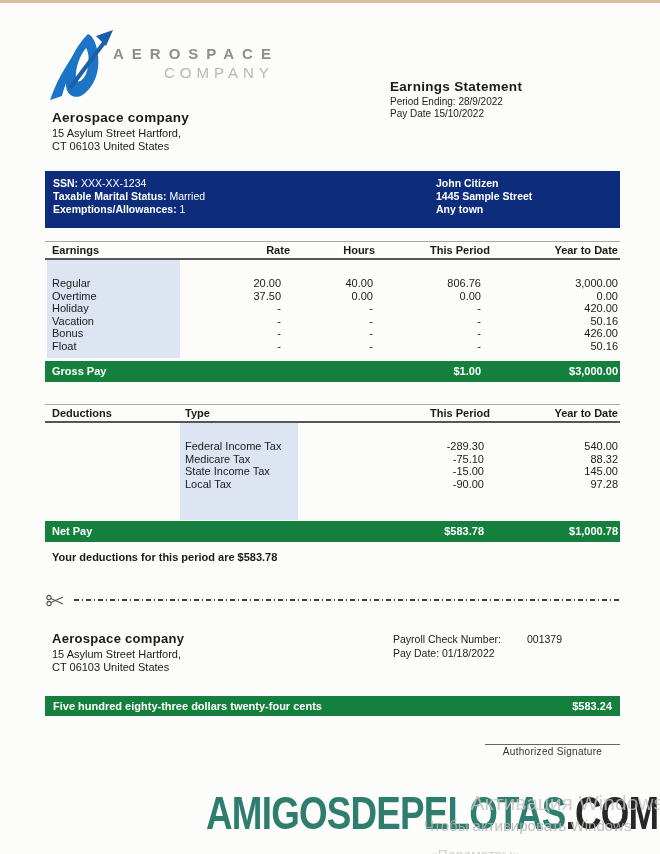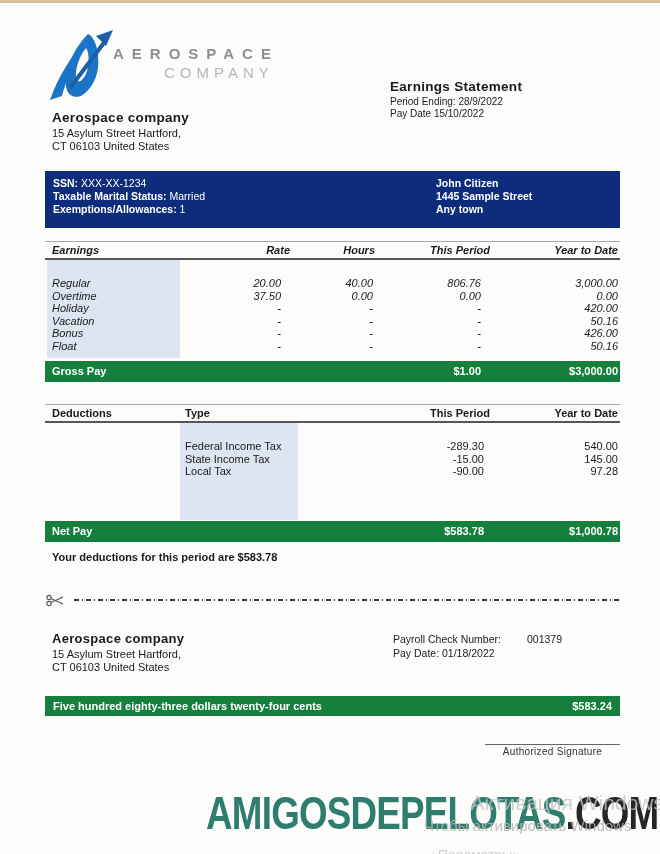--- a/index.html
+++ b/index.html
@@ -26,21 +26,21 @@
 
   .bluebox {
     position:absolute; left:45px; top:171px; width:575px; height:57px;
     background:#0d2d7c; color:#fff; font-size:10.5px; line-height:13px; padding:6px 8px;
   }
   .bluebox b { font-weight:bold; }
   .bluebox .right-col { position:absolute; left:391px; top:6px; font-weight:bold; }
 
   
   .tbl { position:absolute; left:45px; width:575px; font-size:11px; }
-  .tbl-earn { top:241px; height:117px;font-style:italic; }
+  .tbl-earn { top:241px; height:117px; }
   .tbl-ded  { top:404px; height:95px; }
   .g5 { display:grid; grid-template-columns:135px 110px 85px 115px 130px; }
   .g4 { display:grid; grid-template-columns:135px 118px 192px 130px; }
   .thead { border-top:1px solid #a8a8a8; border-bottom:2px solid #565656; font-weight:bold; padding:2px 0 2px; position:relative; z-index:2; }
   .thead .c0 { padding-left:7px; }
   .num { text-align:right; }
   .rows { position:relative; z-index:1; line-height:12.6px; margin-top:17px; }
   .shade { position:absolute; background:#dce5f1; z-index:0; }
   .shade-earn { left:2px; top:18px; width:133px; height:99px; }
   .shade-ded  { left:135px; top:18px; width:118px; height:98px; }
@@ -200,20 +200,26 @@
     </div>
     <div class="rows">
       <div class="g4">
           <div></div>
           <div class="ctype">Federal Income Tax</div>
           <div class="num pr6">-289.30</div>
           <div class="num pr2">540.00</div>
         </div>
       <div class="g4">
           <div></div>
+          <div class="ctype">Medicare Tax</div>
+          <div class="num pr6">-75.10</div>
+          <div class="num pr2">88.32</div>
+        </div>
+      <div class="g4">
+          <div></div>
           <div class="ctype">State Income Tax</div>
           <div class="num pr6">-15.00</div>
           <div class="num pr2">145.00</div>
         </div>
       <div class="g4">
           <div></div>
           <div class="ctype">Local Tax</div>
           <div class="num pr6">-90.00</div>
           <div class="num pr2">97.28</div>
         </div>

